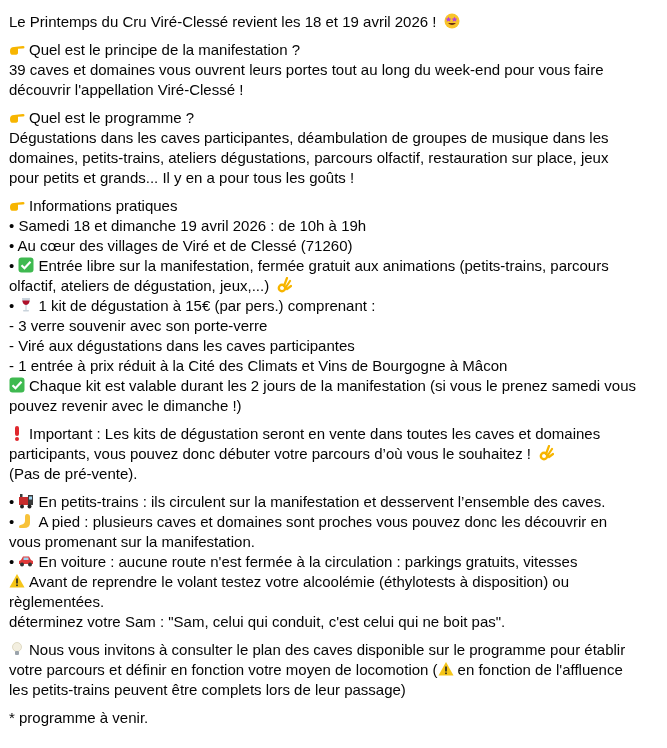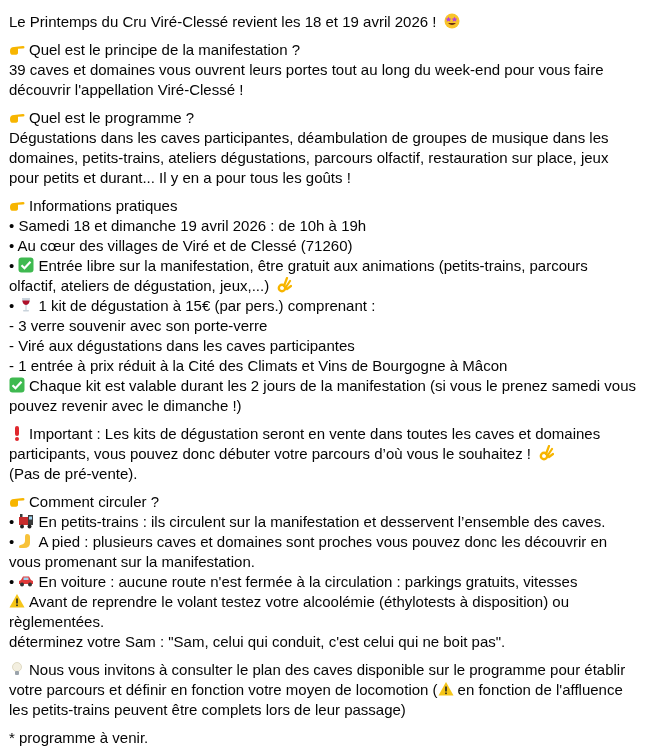--- a/index.html
+++ b/index.html
@@ -50,41 +50,41 @@
   <div class="para">
     <span class="line">
       <span class="emoji">
         <svg viewBox="0 0 16 16">
             <path d="M1 10 q0 -4 4 -4 l9 -1 q1.5 0 1.5 1.2 q0 1.2 -1.5 1.2 l-5 .3 l0 4 q0 2 -3 2 l-3 0 q-2 0 -2 -3.7z" fill="#f7b500"></path>
           </svg>
       </span><span>Quel est le programme ?</span>
     </span>
     <span class="line">Dégustations dans les caves participantes, déambulation de groupes de musique dans les</span>
     <span class="line">domaines, petits-trains, ateliers dégustations, parcours olfactif, restauration sur place, jeux</span>
-    <span class="line">pour petits et durant... Il y en a pour tous les goûts !</span>
+    <span class="line">pour petits et grands... Il y en a pour tous les goûts !</span>
   </div>
 
   <div class="para">
     <span class="line">
       <span class="emoji">
         <svg viewBox="0 0 16 16">
             <path d="M1 10 q0 -4 4 -4 l9 -1 q1.5 0 1.5 1.2 q0 1.2 -1.5 1.2 l-5 .3 l0 4 q0 2 -3 2 l-3 0 q-2 0 -2 -3.7z" fill="#f7b500"></path>
           </svg>
       </span><span>Informations pratiques</span>
     </span>
     <span class="line">• Samedi 18 et dimanche 19 avril 2026 : de 10h à 19h</span>
     <span class="line">• Au cœur des villages de Viré et de Clessé (71260)</span>
     <span class="line">
       <span>•</span>
       <span class="emoji">
         <svg viewBox="0 0 16 16">
             <rect x="0.5" y="0.5" width="15" height="15" rx="3" fill="#3fb950"></rect>
             <path d="M3.5 8.2 l3 3 l6 -6.5" stroke="#fff" stroke-width="2.2" fill="none"></path>
           </svg>
-      </span><span>Entrée libre sur la manifestation, être gratuit aux animations (petits-trains, parcours</span>
+      </span><span>Entrée libre sur la manifestation, fermée gratuit aux animations (petits-trains, parcours</span>
     </span>
     <span class="line">
       <span>olfactif, ateliers de dégustation, jeux,...)</span>
       <span class="emoji ok-emoji">
         <svg viewBox="0 0 16 16">
             <circle cx="6" cy="11" r="3.2" fill="none" stroke="#f7b500" stroke-width="2.4"></circle>
             <path d="M8 9 l3 -8 M10 10 l4 -6 M11 12 l4 -3" stroke="#f7b500" stroke-width="2.2" stroke-linecap="round"></path>
           </svg>
       </span>
     </span>
@@ -128,27 +128,20 @@
         <svg viewBox="0 0 16 16">
             <circle cx="6" cy="11" r="3.2" fill="none" stroke="#f7b500" stroke-width="2.4"></circle>
             <path d="M8 9 l3 -8 M10 10 l4 -6 M11 12 l4 -3" stroke="#f7b500" stroke-width="2.2" stroke-linecap="round"></path>
           </svg>
       </span>
     </span>
     <span class="line">(Pas de pré-vente).</span>
   </div>
 
   <div class="para">
-    <span class="line">
-      <span class="emoji">
-        <svg viewBox="0 0 16 16">
-            <path d="M1 10 q0 -4 4 -4 l9 -1 q1.5 0 1.5 1.2 q0 1.2 -1.5 1.2 l-5 .3 l0 4 q0 2 -3 2 l-3 0 q-2 0 -2 -3.7z" fill="#f7b500"></path>
-          </svg>
-      </span><span>Comment circuler ?</span>
-    </span>
     <span class="line">
       <span>•</span>
       <span class="emoji">
         <svg viewBox="0 0 16 16">
             <rect x="1" y="4" width="9" height="8" fill="#c62c2c"></rect>
             <rect x="10" y="2" width="5" height="10" fill="#3a3a3a"></rect>
             <rect x="2" y="1" width="2.5" height="3" fill="#3a3a3a"></rect>
             <circle cx="4" cy="13.5" r="2" fill="#222"></circle>
             <circle cx="11.5" cy="13.5" r="2" fill="#222"></circle>
             <rect x="11" y="3.5" width="3" height="3" fill="#9fd3f0"></rect>

